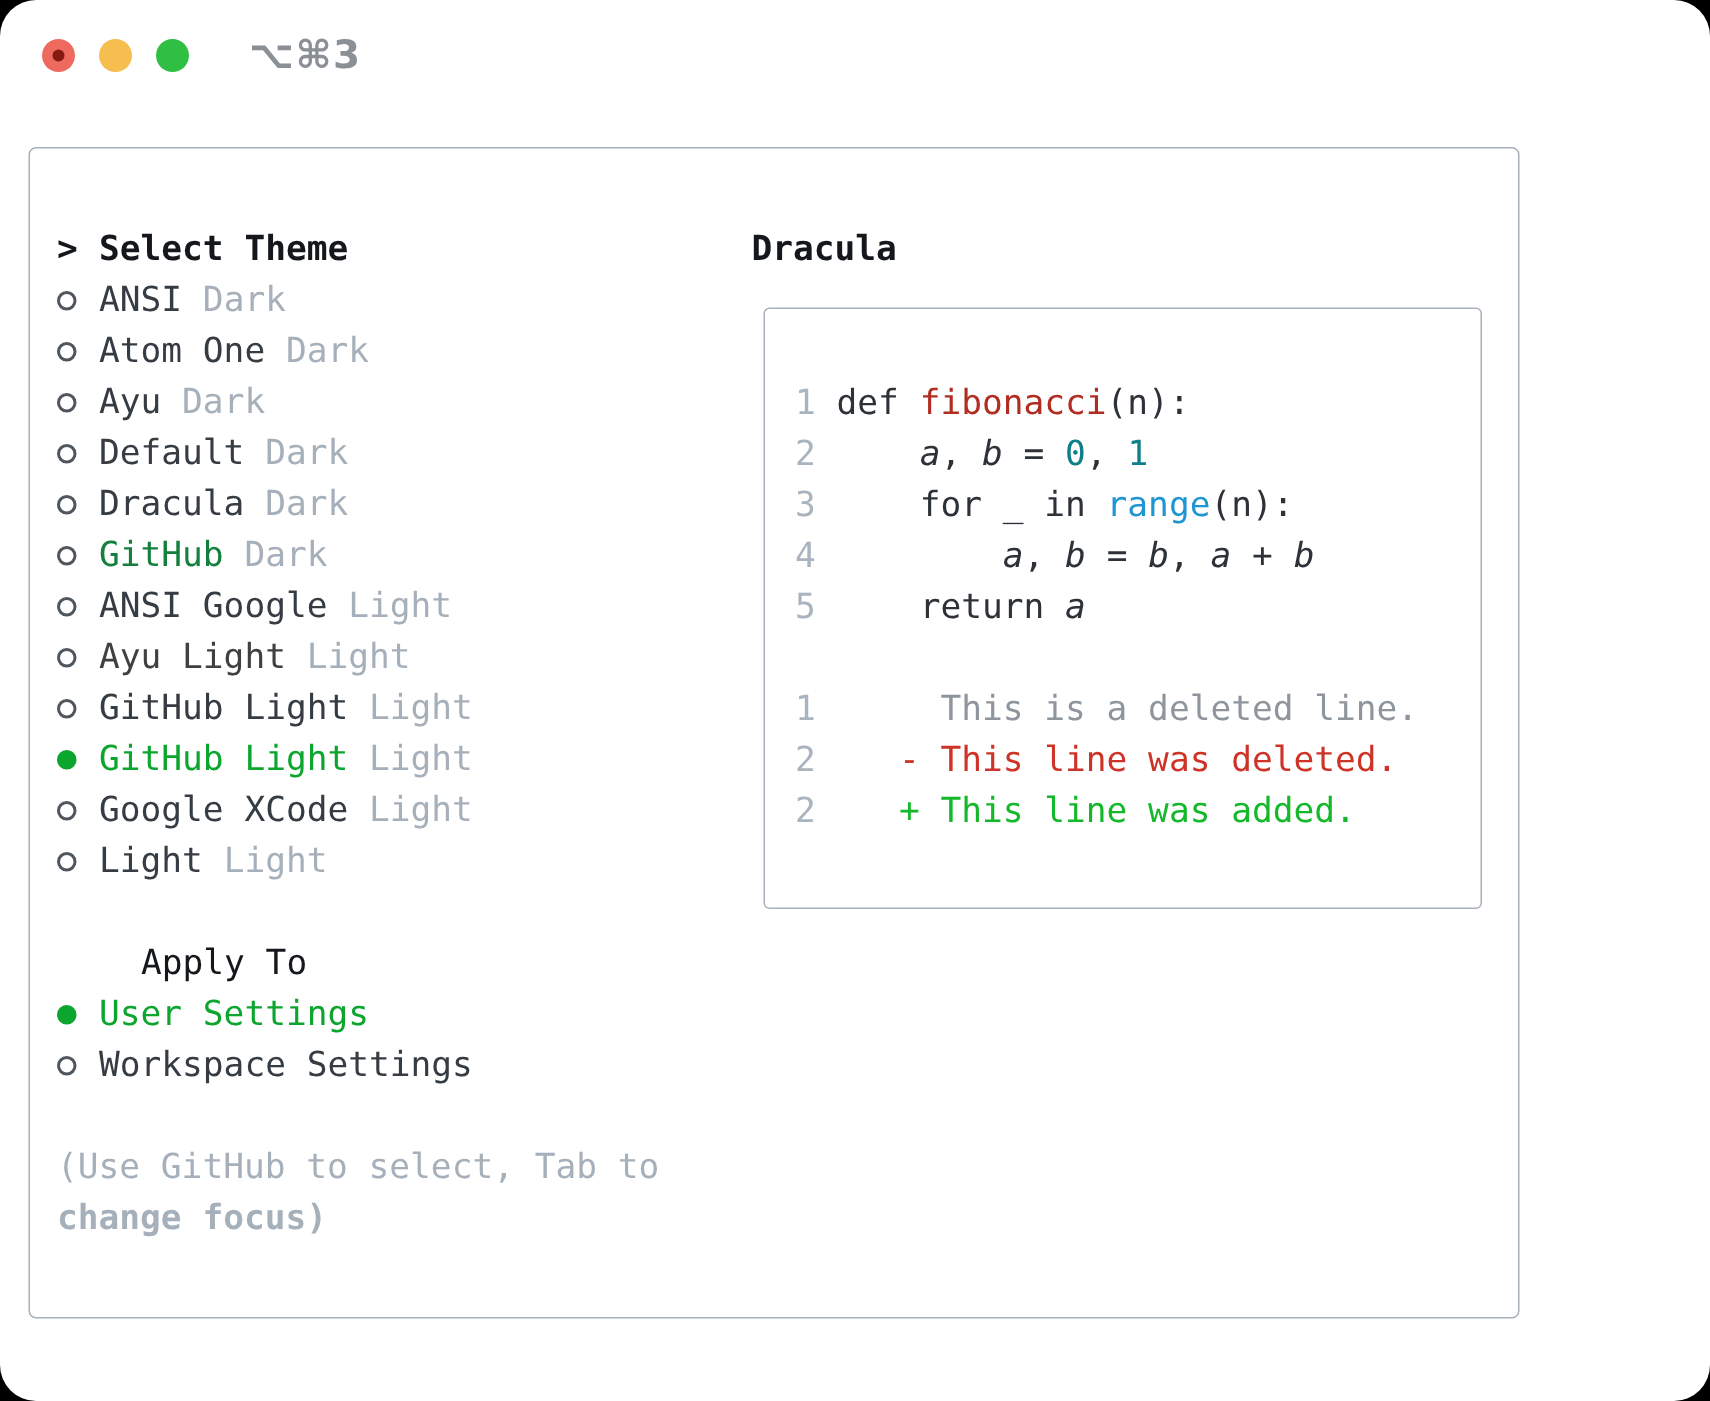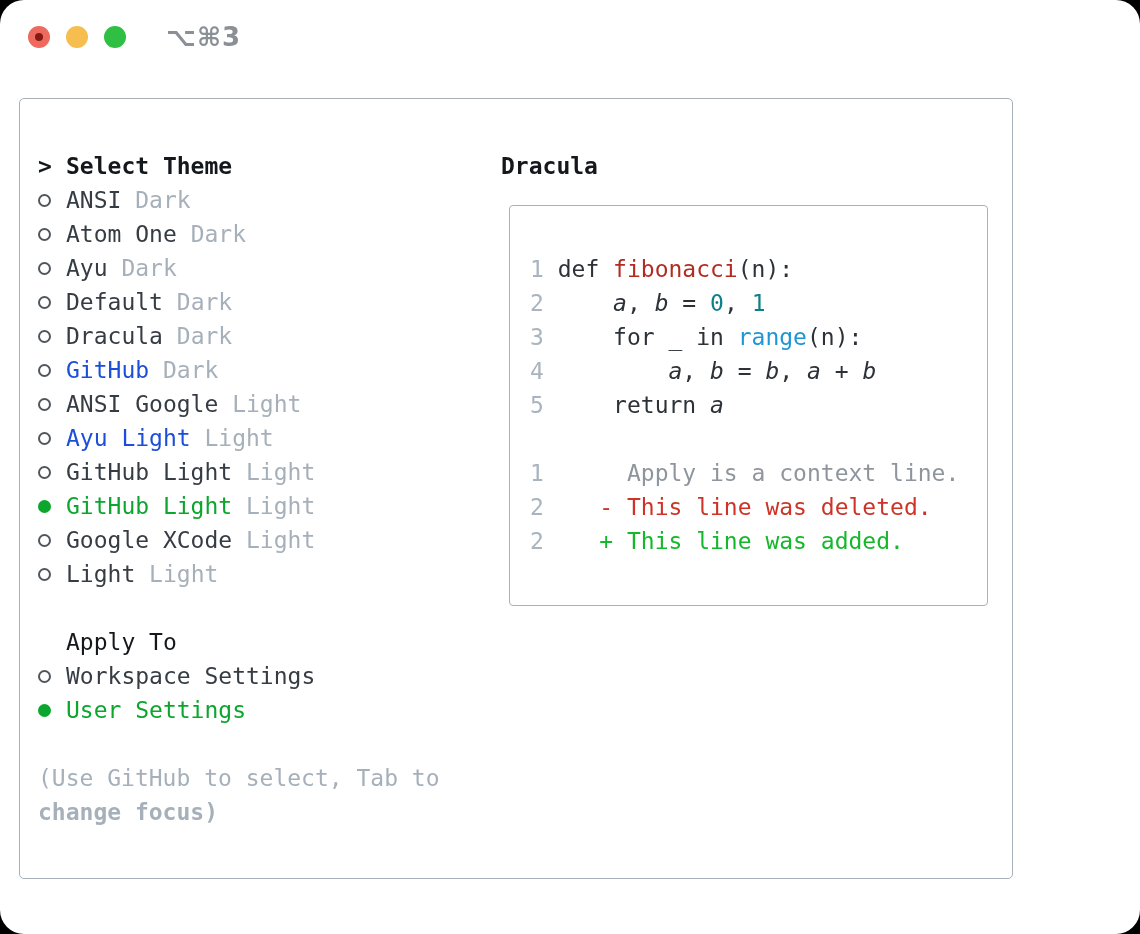--- a/index.html
+++ b/index.html
@@ -58,57 +58,57 @@
         </div>
         <span class="hdr" style="color: rgb(20, 23, 27);">Select Theme</span>
       </div>
 
       <div>
           <div class="row"><div class="marker"><span class="dot hollow" style="border-color: rgb(79, 86, 94);"></span></div><span style="color: rgb(54, 60, 68);">ANSI</span><span style="color: rgb(166, 176, 186);"> Dark</span></div>
           <div class="row"><div class="marker"><span class="dot hollow" style="border-color: rgb(79, 86, 94);"></span></div><span style="color: rgb(54, 60, 68);">Atom One</span><span style="color: rgb(166, 176, 186);"> Dark</span></div>
           <div class="row"><div class="marker"><span class="dot hollow" style="border-color: rgb(79, 86, 94);"></span></div><span style="color: rgb(54, 60, 68);">Ayu</span><span style="color: rgb(166, 176, 186);"> Dark</span></div>
           <div class="row"><div class="marker"><span class="dot hollow" style="border-color: rgb(79, 86, 94);"></span></div><span style="color: rgb(54, 60, 68);">Default</span><span style="color: rgb(166, 176, 186);"> Dark</span></div>
           <div class="row"><div class="marker"><span class="dot hollow" style="border-color: rgb(79, 86, 94);"></span></div><span style="color: rgb(54, 60, 68);">Dracula</span><span style="color: rgb(166, 176, 186);"> Dark</span></div>
-          <div class="row"><div class="marker"><span class="dot hollow" style="border-color: rgb(79, 86, 94);"></span></div><span style="color: #1d4ed8;">GitHub</span><span style="color: rgb(166, 176, 186);"> Dark</span></div>
+          <div class="row"><div class="marker"><span class="dot hollow" style="border-color: rgb(79, 86, 94);"></span></div><span style="color: #15803d;">GitHub</span><span style="color: rgb(166, 176, 186);"> Dark</span></div>
           <div class="row"><div class="marker"><span class="dot hollow" style="border-color: rgb(79, 86, 94);"></span></div><span style="color: rgb(54, 60, 68);">ANSI Google</span><span style="color: rgb(166, 176, 186);"> Light</span></div>
-          <div class="row"><div class="marker"><span class="dot hollow" style="border-color: rgb(79, 86, 94);"></span></div><span style="color: #1d4ed8;">Ayu Light</span><span style="color: rgb(166, 176, 186);"> Light</span></div>
+          <div class="row"><div class="marker"><span class="dot hollow" style="border-color: rgb(79, 86, 94);"></span></div><span style="color: #404040;">Ayu Light</span><span style="color: rgb(166, 176, 186);"> Light</span></div>
           <div class="row"><div class="marker"><span class="dot hollow" style="border-color: rgb(79, 86, 94);"></span></div><span style="color: rgb(54, 60, 68);">GitHub Light</span><span style="color: rgb(166, 176, 186);"> Light</span></div>
           <div class="row"><div class="marker"><span class="dot" style="background: rgb(12, 166, 46);"></span></div><span style="color: rgb(12, 166, 46); text-align: right;">GitHub Light</span><span style="color: rgb(166, 176, 186);"> Light</span></div>
           <div class="row"><div class="marker"><span class="dot hollow" style="border-color: rgb(79, 86, 94);"></span></div><span style="color: rgb(54, 60, 68);">Google XCode</span><span style="color: rgb(166, 176, 186);"> Light</span></div>
           <div class="row"><div class="marker"><span class="dot hollow" style="border-color: rgb(79, 86, 94);"></span></div><span style="color: rgb(54, 60, 68);">Light</span><span style="color: rgb(166, 176, 186);"> Light</span></div>
         </div>
 
       <div class="blank-row"></div>
 
       <div class="row">
         <div class="marker"></div>
-        <span style="color: rgb(20, 23, 27);">Apply To</span>
+        <span style="color: rgb(20, 23, 27); margin-left: 28px;">Apply To</span>
       </div>
 
       <div>
+          <div class="row"><div class="marker"><span class="dot" style="background: rgb(12, 166, 46);"></span></div><span style="color: rgb(12, 166, 46);">User Settings</span></div>
           <div class="row"><div class="marker"><span class="dot hollow" style="border-color: rgb(79, 86, 94);"></span></div><span style="color: rgb(54, 60, 68);">Workspace Settings</span></div>
-          <div class="row"><div class="marker"><span class="dot" style="background: rgb(12, 166, 46);"></span></div><span style="color: rgb(12, 166, 46);">User Settings</span></div>
         </div>
 
       <div class="blank-row"></div>
 
       <div class="hint-line" style="color: rgb(166, 176, 186);">(Use GitHub to select, Tab to</div>
       <div class="hint-line" style="color: rgb(166, 176, 186); font-weight: bold;">change focus)</div>
     </div>
 
     <div class="preview-label" style="color: rgb(20, 23, 27);">Dracula</div>
 
     <div class="preview-box">
       <div>
           <div class="pline"><span style="color: rgb(169, 180, 191);">1 </span><span style="color: rgb(45, 50, 57);">def </span><span style="color: rgb(177, 45, 34);">fibonacci</span><span style="color: rgb(45, 50, 57);">(n):</span></div>
           <div class="pline"><span style="color: rgb(169, 180, 191);">2 </span><span style="color: rgb(45, 50, 57);">    </span><span style="color: rgb(45, 50, 57); font-style: italic;">a</span><span style="color: rgb(45, 50, 57);">, </span><span style="color: rgb(45, 50, 57); font-style: italic;">b</span><span style="color: rgb(45, 50, 57);"> = </span><span style="color: rgb(14, 127, 136);">0</span><span style="color: rgb(45, 50, 57);">, </span><span style="color: rgb(14, 127, 136);">1</span></div>
           <div class="pline"><span style="color: rgb(169, 180, 191);">3 </span><span style="color: rgb(45, 50, 57);">    for _ in </span><span style="color: rgb(31, 150, 212);">range</span><span style="color: rgb(45, 50, 57);">(n):</span></div>
           <div class="pline"><span style="color: rgb(169, 180, 191);">4 </span><span style="color: rgb(45, 50, 57);">        </span><span style="color: rgb(45, 50, 57); font-style: italic;">a</span><span style="color: rgb(45, 50, 57);">, </span><span style="color: rgb(45, 50, 57); font-style: italic;">b</span><span style="color: rgb(45, 50, 57);"> = </span><span style="color: rgb(45, 50, 57); font-style: italic;">b</span><span style="color: rgb(45, 50, 57);">, </span><span style="color: rgb(45, 50, 57); font-style: italic;">a</span><span style="color: rgb(45, 50, 57);"> + </span><span style="color: rgb(45, 50, 57); font-style: italic;">b</span></div>
           <div class="pline"><span style="color: rgb(169, 180, 191);">5 </span><span style="color: rgb(45, 50, 57);">    return </span><span style="color: rgb(45, 50, 57); font-style: italic;">a</span></div>
           <div class="pline"></div>
-          <div class="pline"><span style="color: rgb(169, 180, 191);">1      </span><span style="color: rgb(142, 149, 156);">Apply is a context line.</span></div>
+          <div class="pline"><span style="color: rgb(169, 180, 191);">1      </span><span style="color: rgb(142, 149, 156);">This is a deleted line.</span></div>
           <div class="pline"><span style="color: rgb(169, 180, 191);">2    </span><span style="color: rgb(205, 52, 39);">- This line was deleted.</span></div>
           <div class="pline"><span style="color: rgb(169, 180, 191);">2    </span><span style="color: rgb(20, 184, 42);">+ This line was added.</span></div>
         </div>
     </div>
 
   </div>
 </div>
 
 </body></html>

